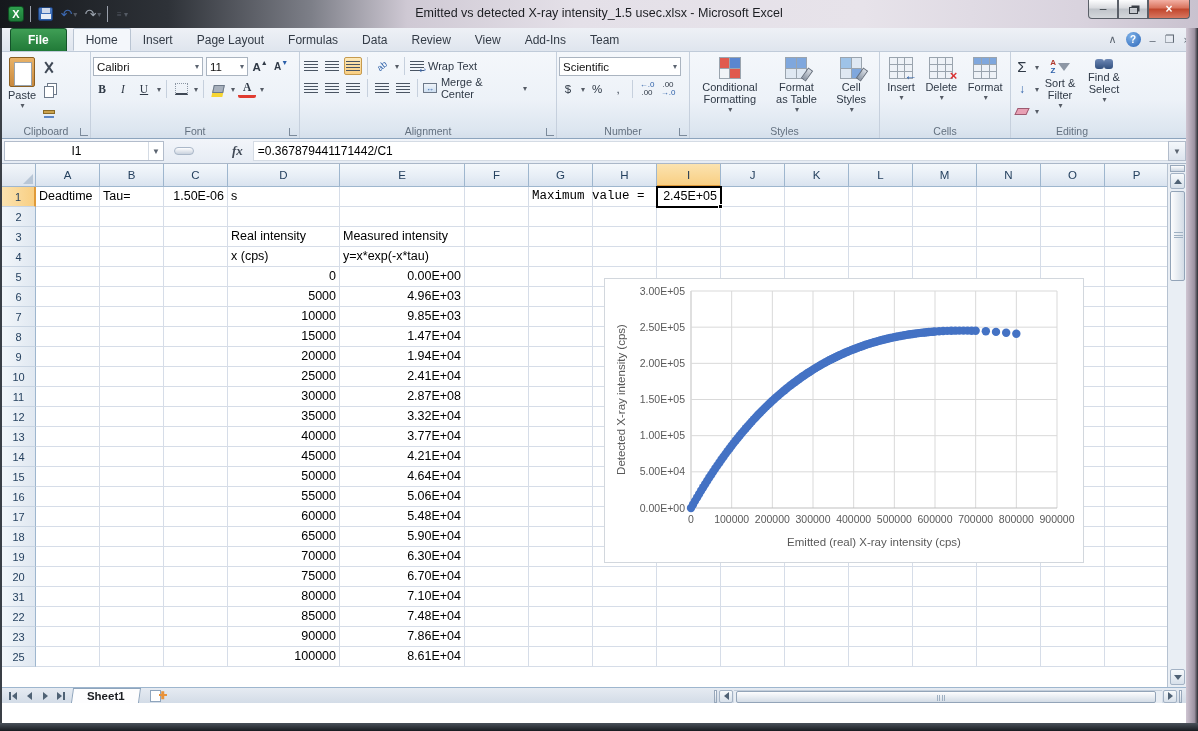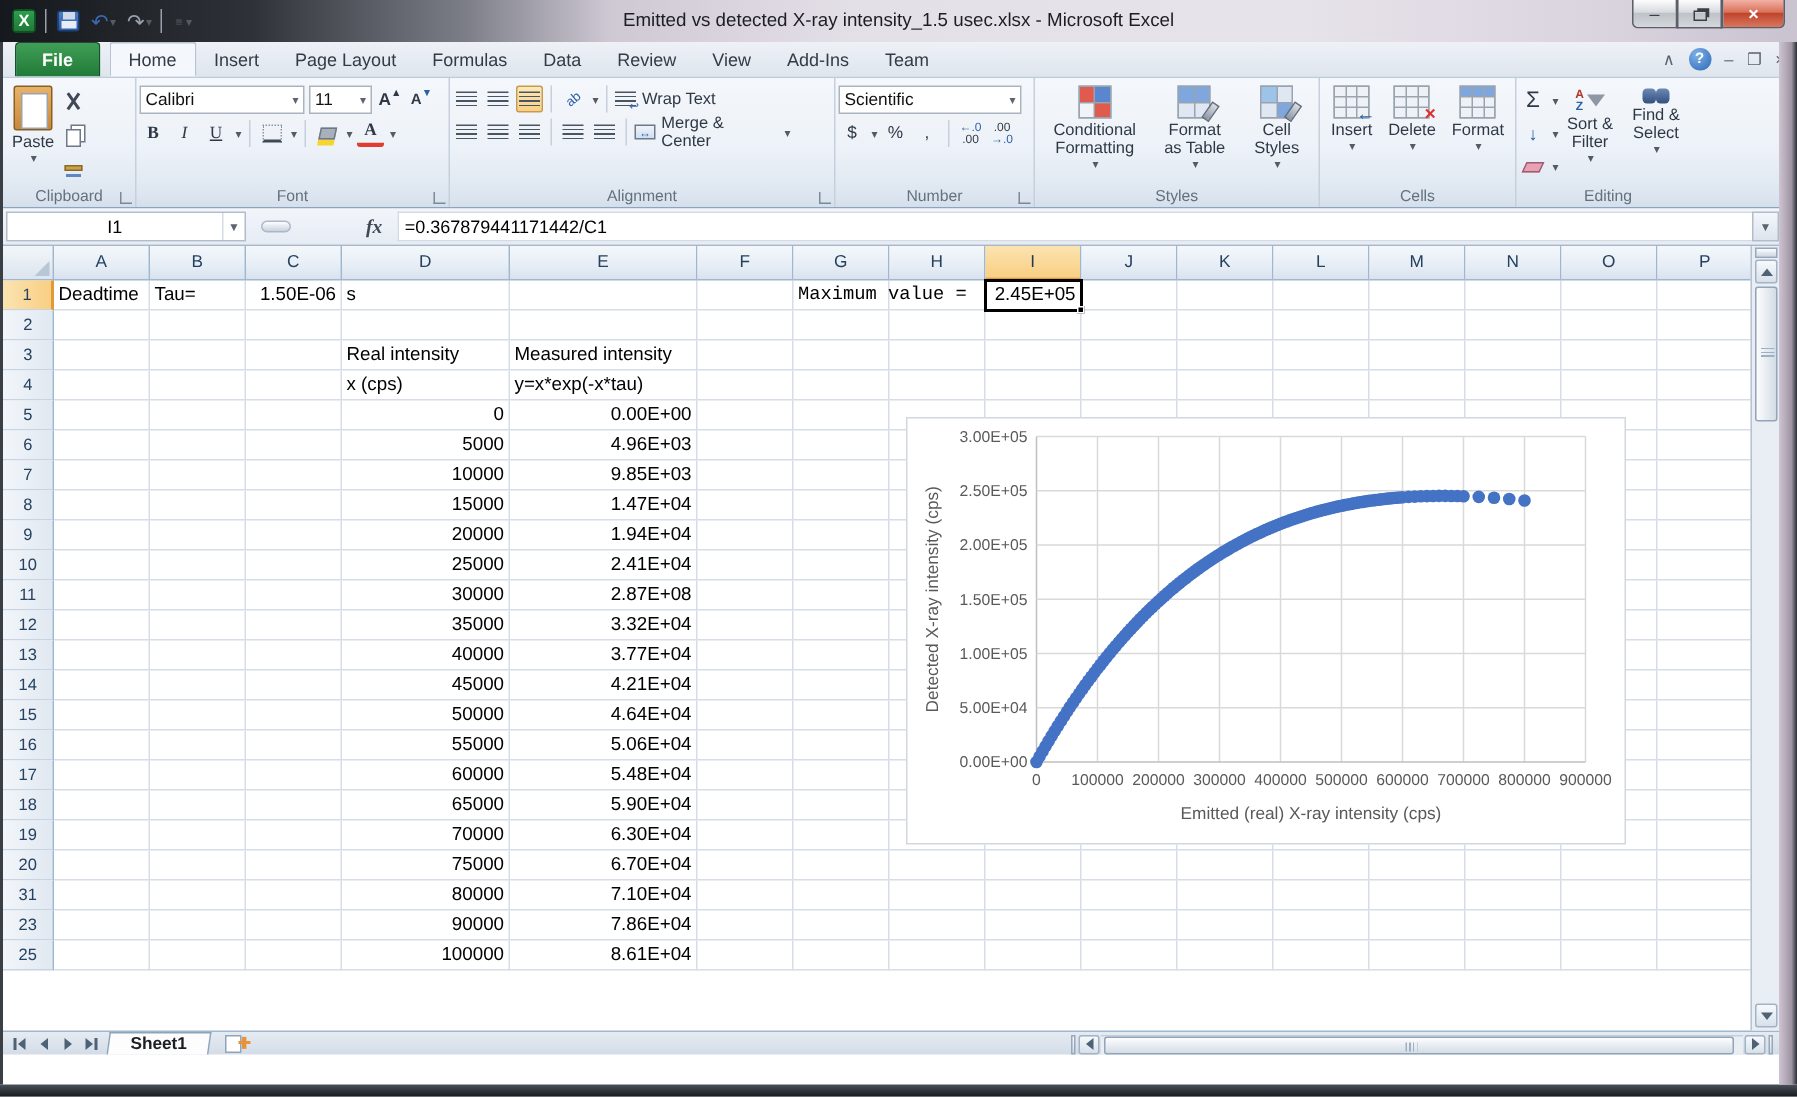--- a/index.html
+++ b/index.html
@@ -91,21 +91,21 @@
   .binoc:before{left:0;} .binoc:after{right:0;}
   .decimal-txt { font-size:8px; line-height:8px; color:#2f3946; text-align:center; }
   .decimal-txt .b { color:#2c5fa8; }
 
   
   .fbar { position:absolute; left:2px; top:139px; width:1194px; height:25px; background:linear-gradient(#f2f5fa,#e6ecf4); border-bottom:1px solid #aab7c8; display:flex; align-items:center; }
   .namebox { width:160px; height:20px; background:#fff; border:1px solid #b2bccb; margin-left:2px; display:flex; align-items:center; font-size:12px; }
   .namebox .nm { flex:1; text-align:center; }
   .namebox .nb-arr { width:15px; height:18px; border-left:1px solid #d4dbe4; font-size:8px; color:#5b6470; display:flex; align-items:center; justify-content:center; }
   .fb-knob { width:20px; height:8px; border-radius:4px; background:linear-gradient(#fdfdfe,#c9d2de); border:1px solid #aab7c8; margin:0 14px 0 10px; }
-  .fx { font-family:"Liberation Serif",serif; font-style:italic; font-weight:bold; font-size:13px; color:#3f4855; margin:0 10px 0 36px; }
+  .fx { font-family:"Liberation Serif",serif; font-style:italic; font-weight:bold; font-size:13px; color:#3f4855; margin:0 10px 0 24px; }
   .fb-input { flex:1; height:20px; background:#fff; border:1px solid #d4dbe4; border-right:none; display:flex; align-items:center; font-size:12px; padding-left:4px; color:#000; }
   .fb-exp { width:18px; height:20px; background:linear-gradient(#f4f7fb,#dde4ee); border:1px solid #b2bccb; font-size:8px; color:#5b6470; display:flex; align-items:center; justify-content:center; margin-right:10px; }
 
   
   .gridwrap { position:absolute; left:2px; top:164px; width:1165px; height:523px; background:#fff; }
   .colheads { position:absolute; left:0; top:0; height:23px; display:flex; }
   .corner { width:34px; height:23px; background:linear-gradient(#f2f6fa,#dce4ee); border-right:1px solid #9eb6ce; border-bottom:1px solid #9eb6ce; position:relative; }
   .corner:after { content:""; position:absolute; right:2px; bottom:2px; border-left:10px solid transparent; border-bottom:10px solid #b8c6d6; }
   .colhdr { height:23px; background:linear-gradient(#f4f8fc 0%,#e6edf5 60%,#d9e3ef 100%); border-right:1px solid #9eb6ce; border-bottom:1px solid #9eb6ce;
     font-size:11.5px; color:#25415f; display:flex; align-items:center; justify-content:center; }
@@ -935,20 +935,39 @@
           <div class="cell left" style="width: 64px;"></div>
           <div class="cell left" style="width: 64px;"></div>
         </div>
         <div class="grow">
           <div class="rowhdr">31</div>
           <div class="cell left" style="width: 64px;"></div>
           <div class="cell left" style="width: 64px;"></div>
           <div class="cell left" style="width: 64px;"></div>
           <div class="cell right" style="width: 112px;">80000</div>
           <div class="cell right" style="width: 125px;">7.10E+04</div>
+          <div class="cell left" style="width: 64px;"></div>
+          <div class="cell left" style="width: 64px;"></div>
+          <div class="cell left" style="width: 64px;"></div>
+          <div class="cell left" style="width: 64px;"></div>
+          <div class="cell left" style="width: 64px;"></div>
+          <div class="cell left" style="width: 64px;"></div>
+          <div class="cell left" style="width: 64px;"></div>
+          <div class="cell left" style="width: 64px;"></div>
+          <div class="cell left" style="width: 64px;"></div>
+          <div class="cell left" style="width: 64px;"></div>
+          <div class="cell left" style="width: 64px;"></div>
+        </div>
+        <div class="grow">
+          <div class="rowhdr">22</div>
+          <div class="cell left" style="width: 64px;"></div>
+          <div class="cell left" style="width: 64px;"></div>
+          <div class="cell left" style="width: 64px;"></div>
+          <div class="cell right" style="width: 112px;">85000</div>
+          <div class="cell right" style="width: 125px;">7.48E+04</div>
           <div class="cell left" style="width: 64px;"></div>
           <div class="cell left" style="width: 64px;"></div>
           <div class="cell left" style="width: 64px;"></div>
           <div class="cell left" style="width: 64px;"></div>
           <div class="cell left" style="width: 64px;"></div>
           <div class="cell left" style="width: 64px;"></div>
           <div class="cell left" style="width: 64px;"></div>
           <div class="cell left" style="width: 64px;"></div>
           <div class="cell left" style="width: 64px;"></div>
           <div class="cell left" style="width: 64px;"></div>

